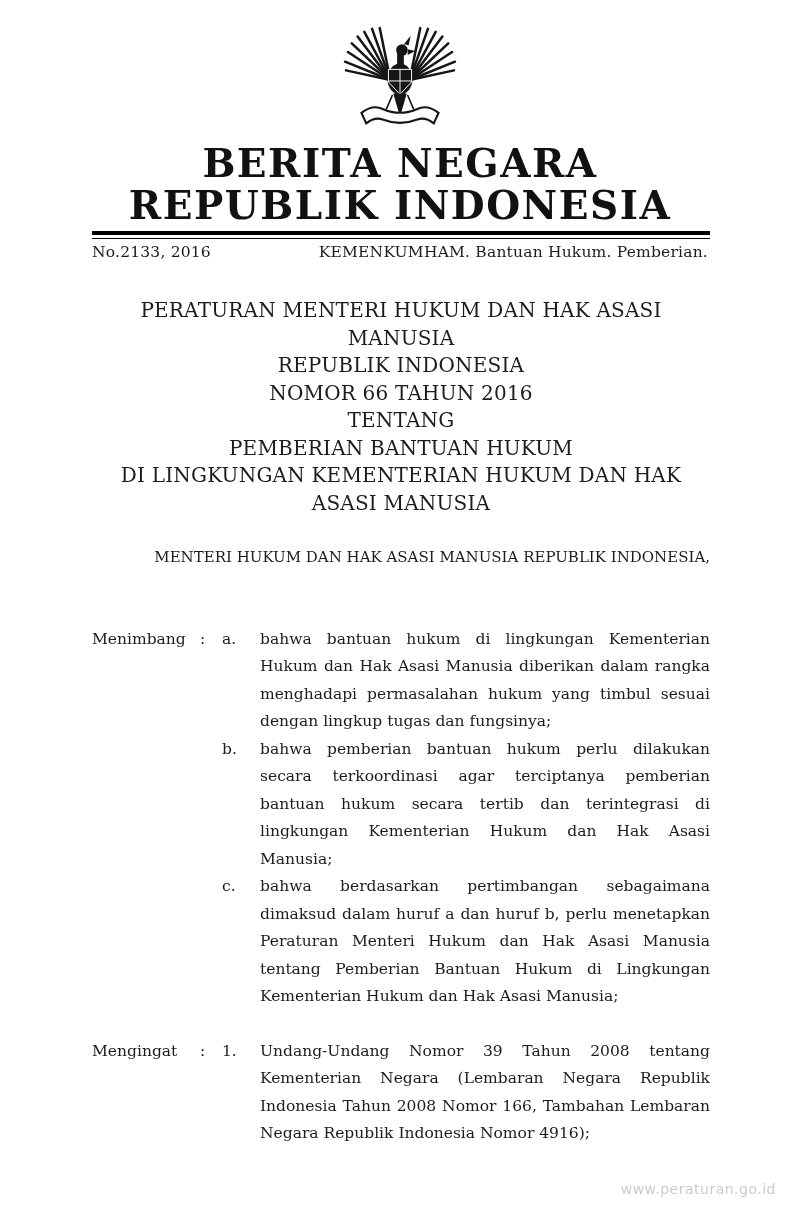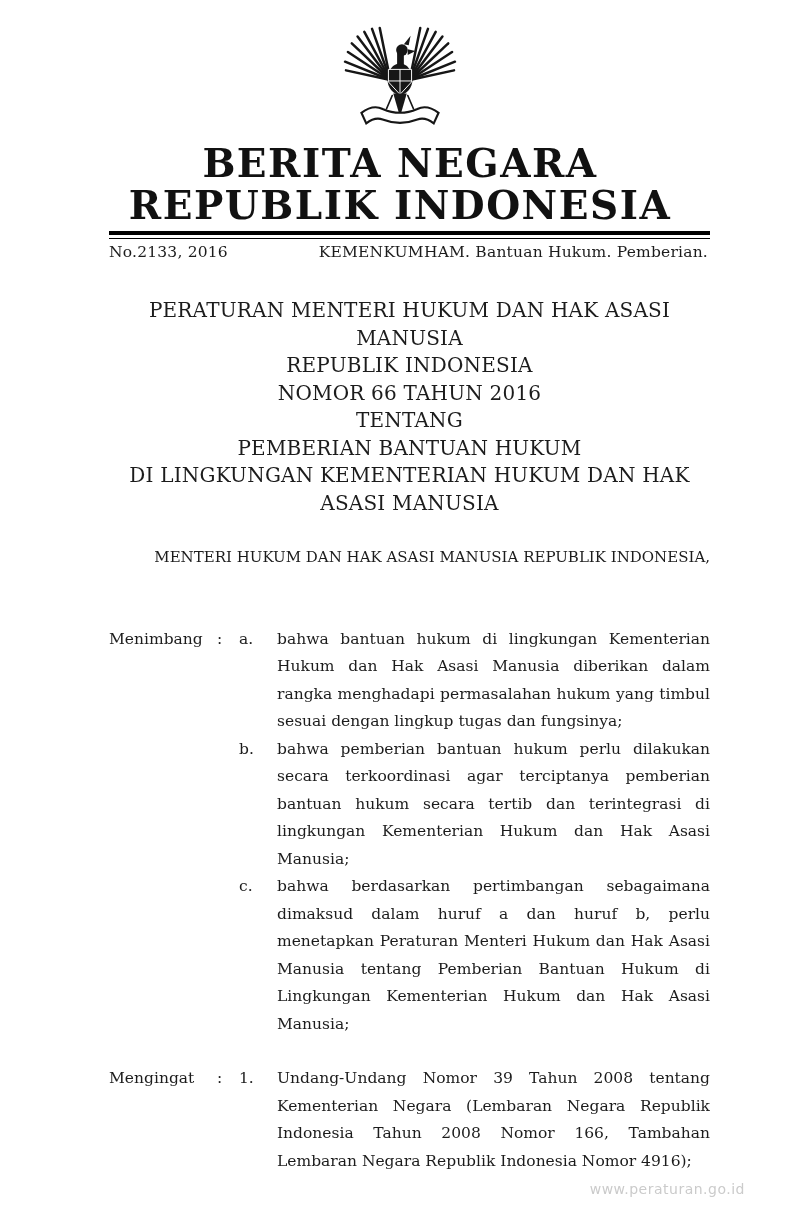--- a/index.html
+++ b/index.html
@@ -5,21 +5,21 @@
   * { margin:0; padding:0; box-sizing:border-box; }
   html,body { background:#ffffff; }
   .page {
     position:relative;
     width:800px; height:1223px;
     background:#ffffff;
     color:#1c1c1c;
     font-family:"DejaVu Serif","Liberation Serif",serif;
     overflow:hidden;
   }
-  .content { padding:0 90px 0 92px;margin-left:17px; }
+  .content { padding:0 90px 0 92px; }
 
   .emblem-wrap { text-align:center; padding-top:26px; }
   .emblem { width:116px; height:108px; display:inline-block; }
 
   .masthead { text-align:center; margin-top:4px; }
   .masthead-line {
     font-size:39px; font-weight:bold; line-height:42px;
     letter-spacing:1.5px; color:#111;
   }
 
@@ -40,21 +40,21 @@
   .section { display:grid; grid-template-columns:108px 22px 1fr; font-size:15.5px; line-height:27.5px; }
   .section-menimbang { margin-top:54px; }
   .section-mengingat { margin-top:27px; }
   .sec-label, .sec-colon { line-height:27.5px; }
   .sec-items { display:block; }
   .sec-item { display:grid; grid-template-columns:38px 1fr; }
   .item-marker { line-height:27.5px; }
   .item-text { text-align:justify; line-height:27.5px; }
 
   .watermark {
-    position:absolute; right:55px; bottom:26px;
+    position:absolute; right:24px; bottom:26px;
     font-size:14px; color:#cbcbcb;
     font-family:"DejaVu Sans","Liberation Sans",sans-serif;
     letter-spacing:0.5px;
   }
 </style>
 </head>
 <body>
 
 <div class="page">
 

